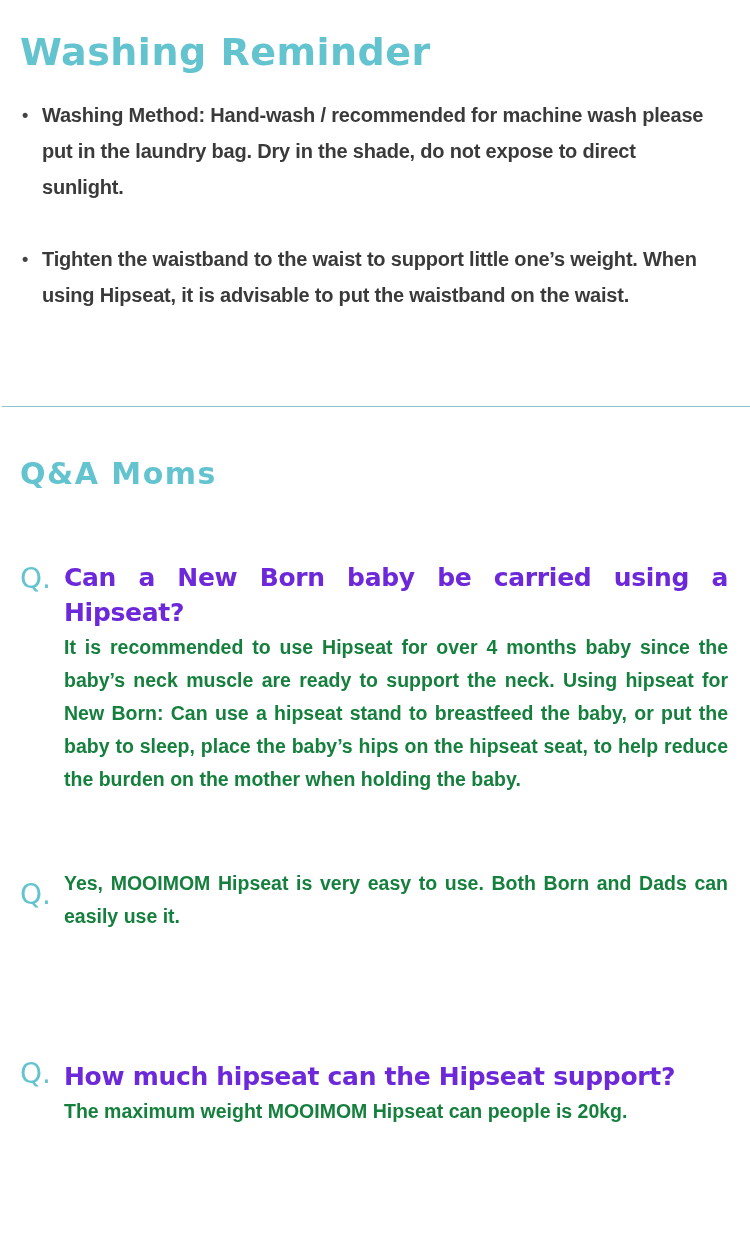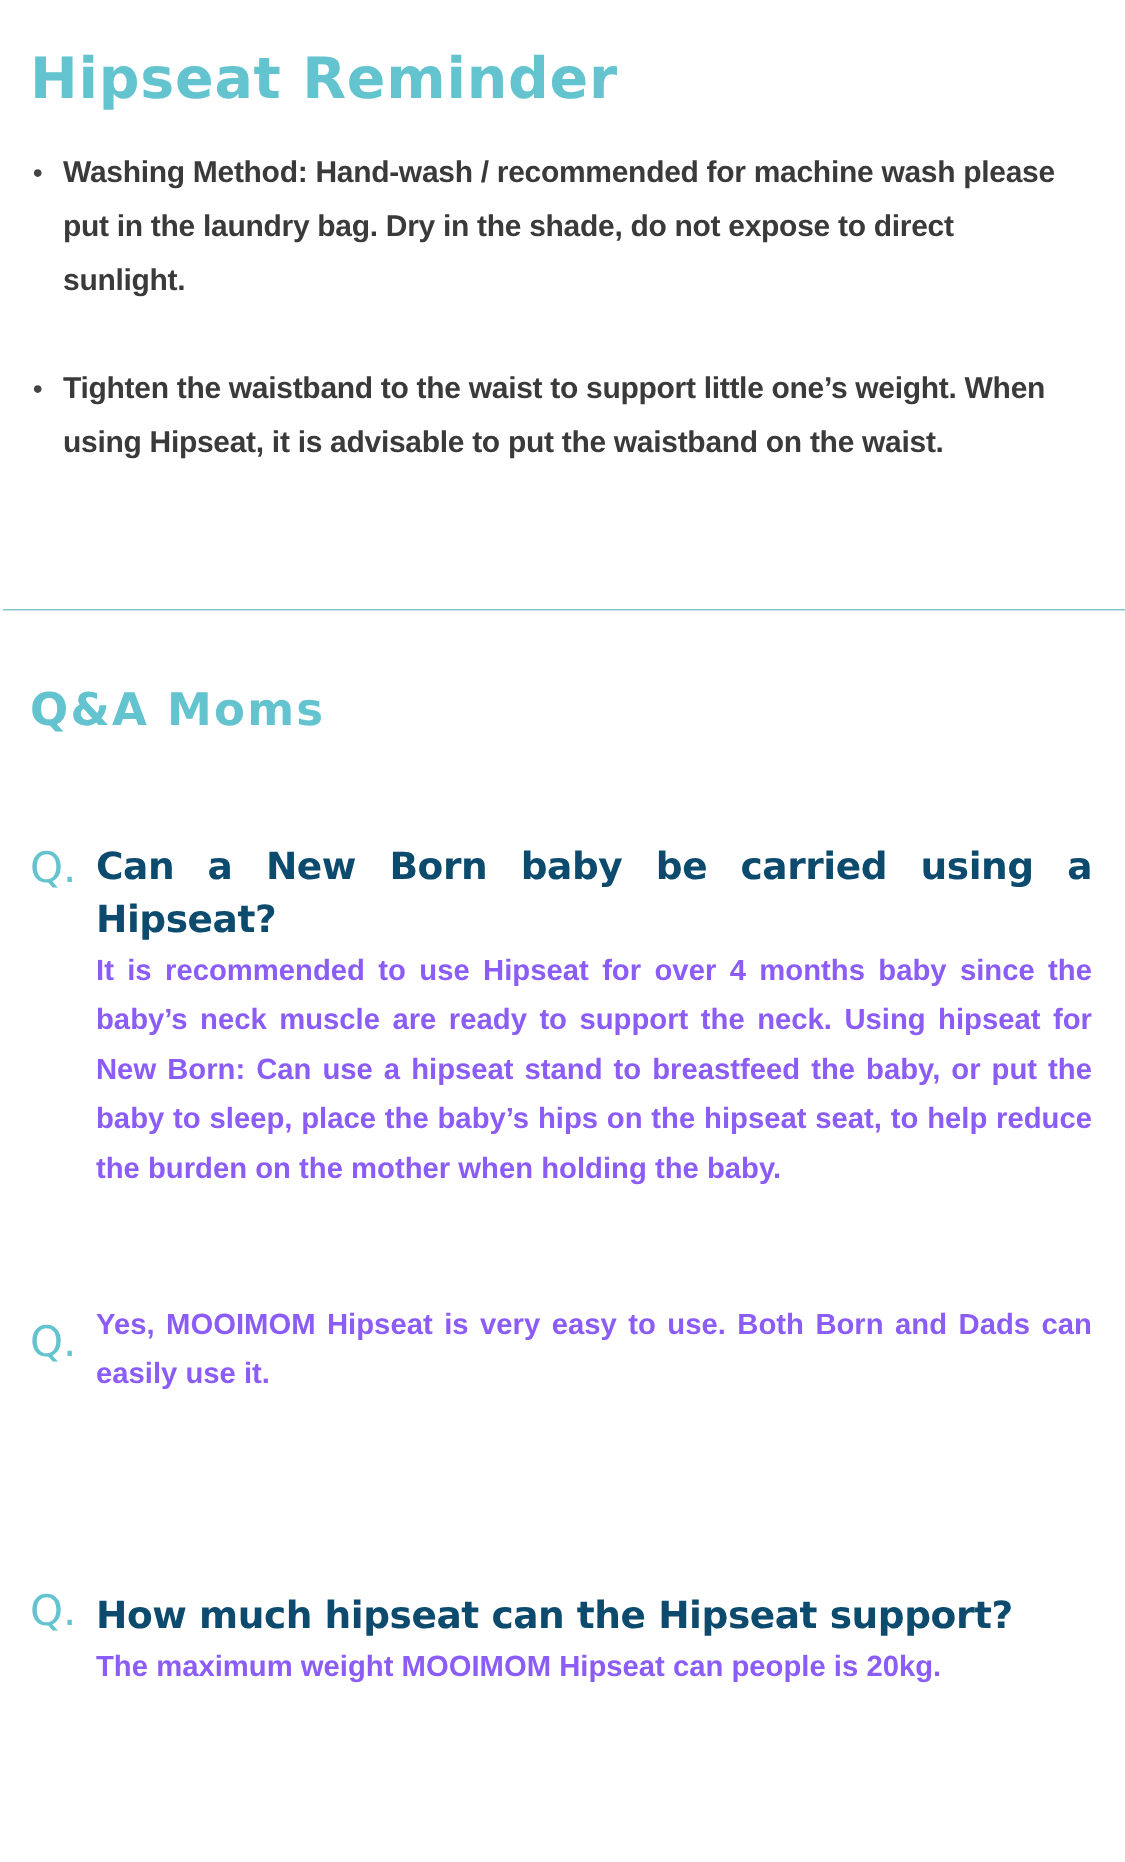--- a/index.html
+++ b/index.html
@@ -17,36 +17,36 @@
   #bullet-0 { position: absolute; top: 97px; }
   #bullet-1 { position: absolute; top: 241px; }
 
   .divider { position: absolute; left: 2px; top: 406px; width: 748px; height: 0;
              border-top: 1.5px solid #86c5c9; }
 
   .qa { position: absolute; left: 20px; width: 708px; }
   .qa .qmark { position: absolute; left: 0; font-family: "DejaVu Sans", sans-serif;
                font-size: 28px; color: #63c3cf; font-weight: normal; line-height: 34px; }
   .qa .question { margin-left: 44px; font-size: 25px; line-height: 35px; font-weight: bold;
-                  color: #0c4a6e; text-align: justify; font-family: "DejaVu Sans", sans-serif;
+                  color: #6d28d9; text-align: justify; font-family: "DejaVu Sans", sans-serif;
                   letter-spacing: -0.3px; }
   .qa .answer { margin-left: 44px; font-size: 19.5px; line-height: 33px; font-weight: bold;
-                color: #8b5cf6; text-align: justify; margin-top: 1px; }
+                color: #15803d; text-align: justify; margin-top: 1px; }
   #qa-0 { top: 560px; }
   #qa-0 .qmark { top: 2px; }
   #qa-0 .question { word-spacing: 12px; }
   #qa-1 { top: 866px; }
   #qa-1 .qmark { top: 12px; }
   #qa-2 { top: 1059px; }
   #qa-2 .qmark { top: -2px; }
 </style>
 </head>
 <body>
 
-<h1 id="title-reminder" class="h1">Hipseat Reminder</h1>
+<h1 id="title-reminder" class="h1">Washing Reminder</h1>
 
 <div>
   <div id="bullet-0" class="bullets">
     <div class="bullet">
       <span class="dot">•</span>
       <span>Washing Method: Hand-wash / recommended for machine wash please put in the laundry bag. Dry in the shade, do not expose to direct sunlight.</span>
     </div>
   </div>
   <div id="bullet-1" class="bullets">
     <div class="bullet">

